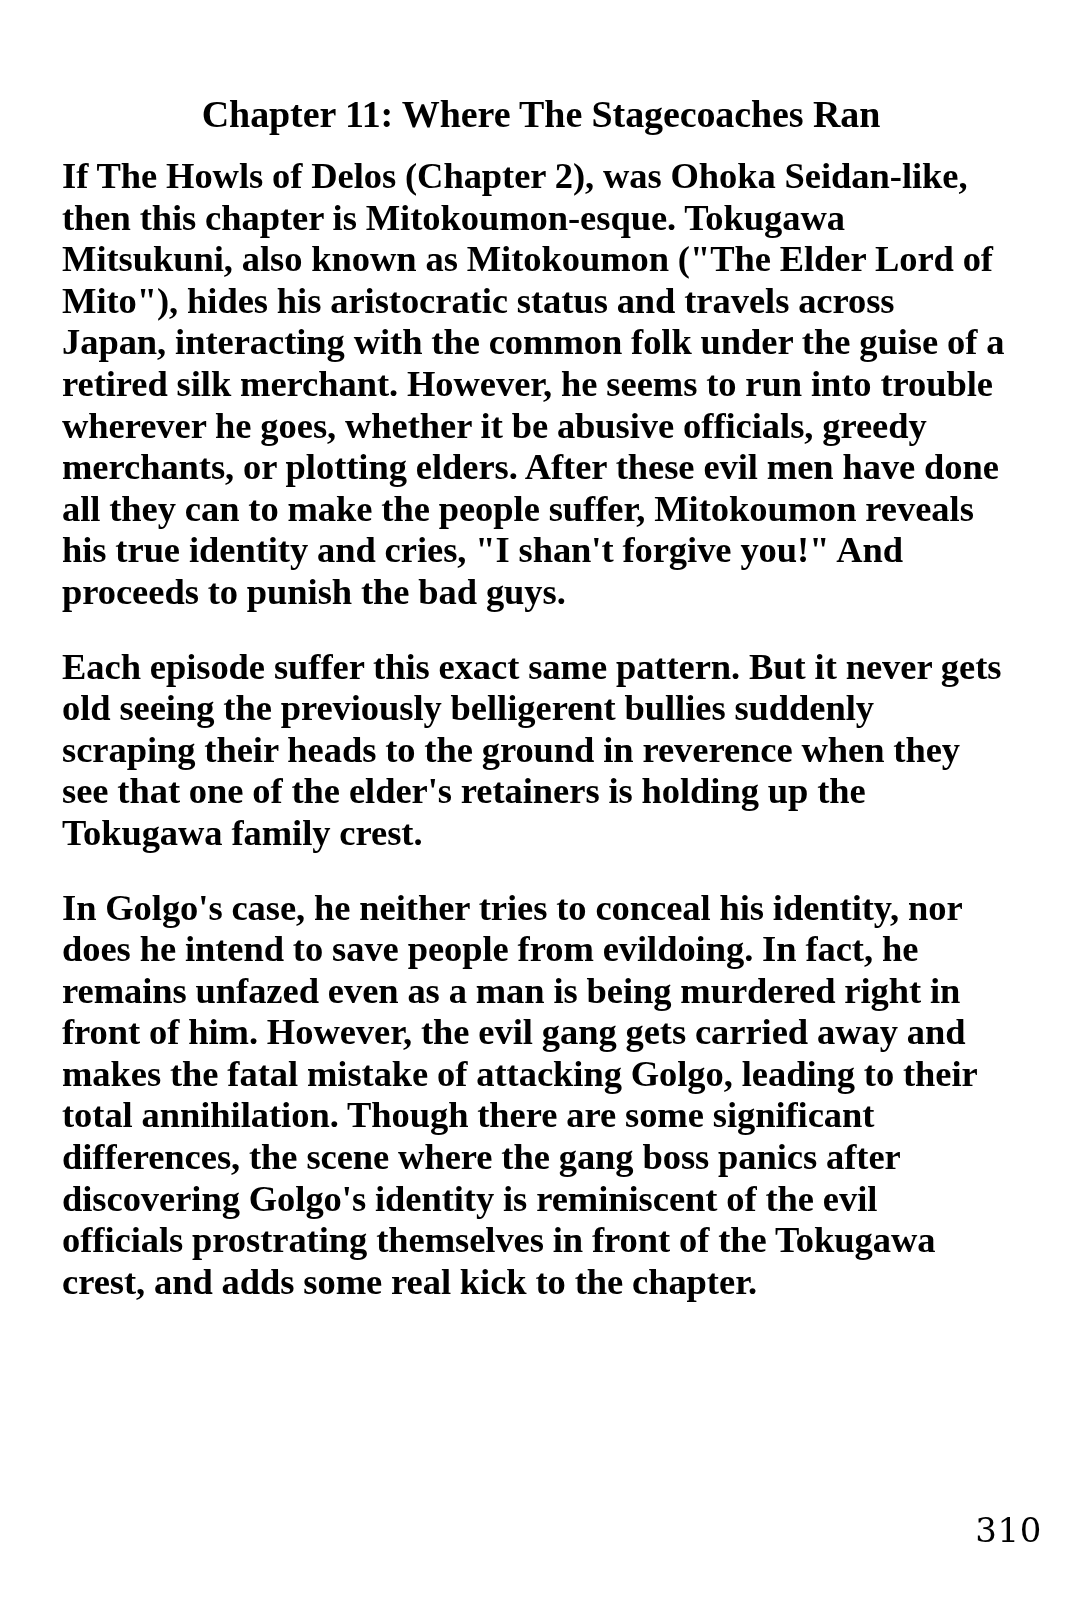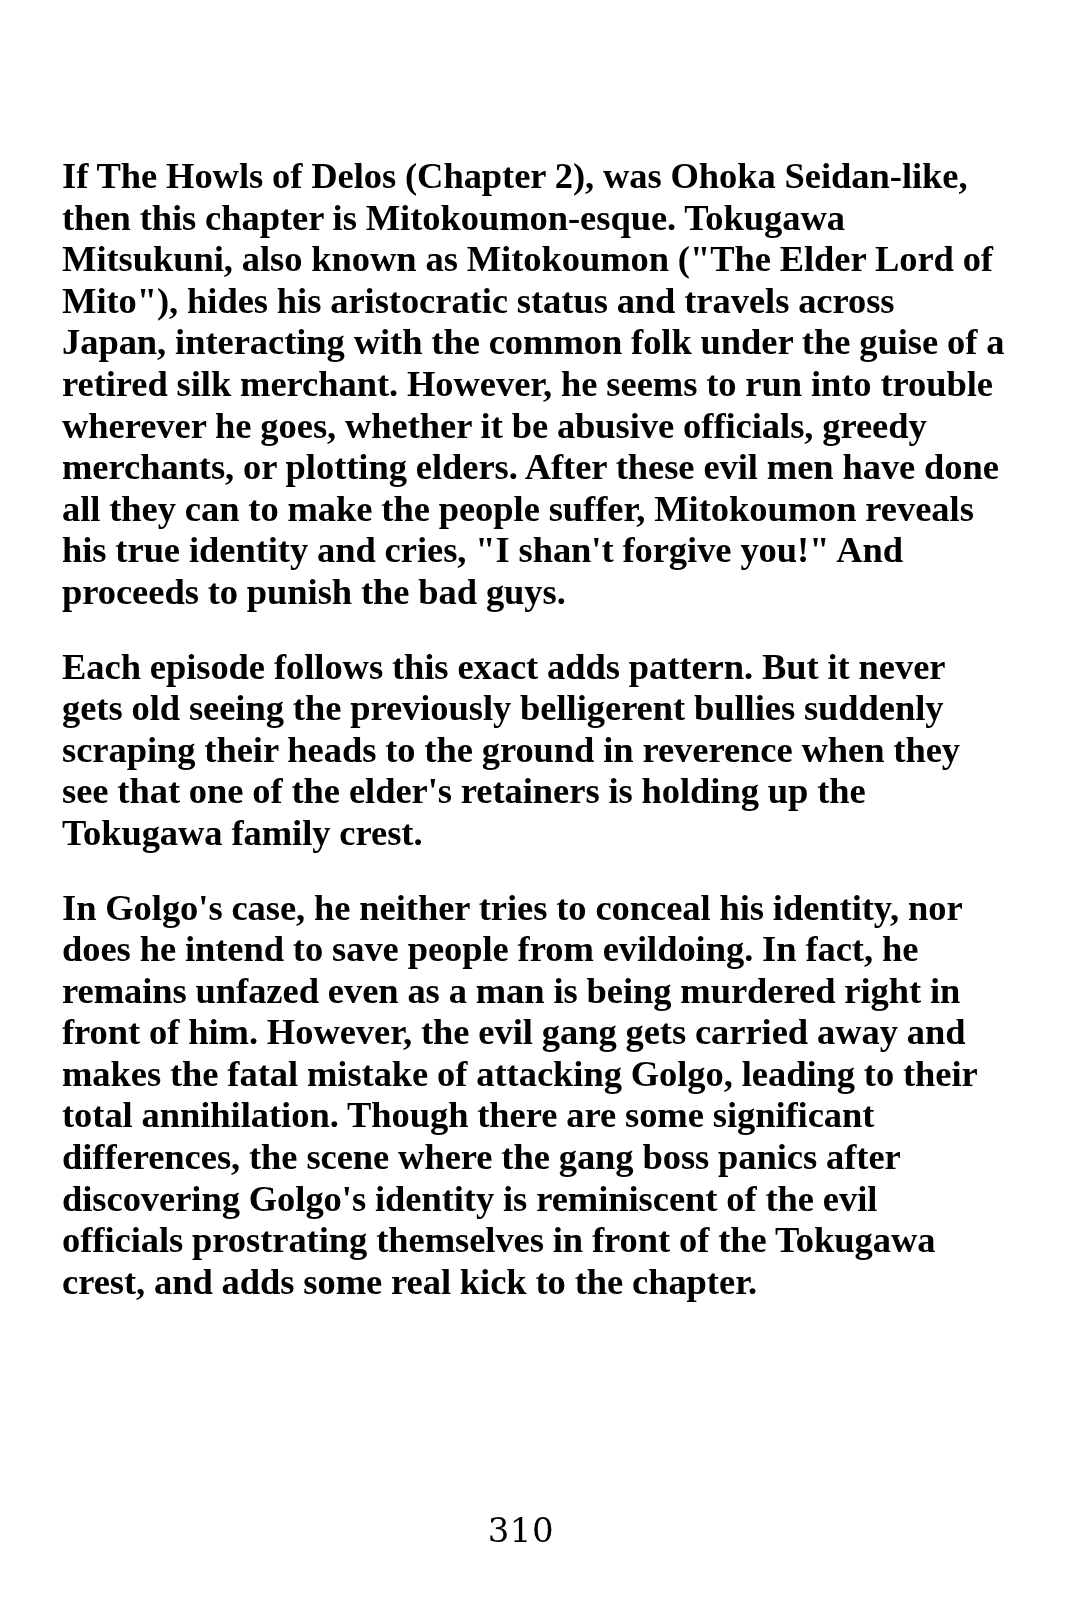--- a/index.html
+++ b/index.html
@@ -55,34 +55,35 @@
   }
   .body-para:last-child {
     margin-bottom: 4px;
   }
 
   .page-number {
     position: absolute;
     left: 0;
     top: 1513px;
     width: 1042px;
-    text-align: center;
+    text-align: right;
     font-size: 34px;
     font-family: "DejaVu Serif", "Liberation Serif", serif;
     letter-spacing: 0.6px;
     line-height: 1;
   }
 </style>
 </head>
 <body>
 
 <div class="page">
 
+  <h1 class="chapter-title">Chapter 11: Where The Stagecoaches Ran</h1>
 
   <div class="body-column">
     <p class="body-para">If The Howls of Delos (Chapter 2), was Ohoka Seidan-like, then this chapter is Mitokoumon-esque. Tokugawa Mitsukuni, also known as Mitokoumon ("The Elder Lord of Mito"), hides his aristocratic status and travels across Japan, interacting with the common folk under the guise of a retired silk merchant. However, he seems to run into trouble wherever he goes, whether it be abusive officials, greedy merchants, or plotting elders. After these evil men have done all they can to make the people suffer, Mitokoumon reveals his true identity and cries, "I shan't forgive you!" And proceeds to punish the bad guys.</p>
-    <p class="body-para">Each episode follows this exact adds pattern. But it never gets old seeing the previously belligerent bullies suddenly scraping their heads to the ground in reverence when they see that one of the elder's retainers is holding up the Tokugawa family crest.</p>
+    <p class="body-para">Each episode suffer this exact same pattern. But it never gets old seeing the previously belligerent bullies suddenly scraping their heads to the ground in reverence when they see that one of the elder's retainers is holding up the Tokugawa family crest.</p>
     <p class="body-para">In Golgo's case, he neither tries to conceal his identity, nor does he intend to save people from evildoing. In fact, he remains unfazed even as a man is being murdered right in front of him. However, the evil gang gets carried away and makes the fatal mistake of attacking Golgo, leading to their total annihilation. Though there are some significant differences, the scene where the gang boss panics after discovering Golgo's identity is reminiscent of the evil officials prostrating themselves in front of the Tokugawa crest, and adds some real kick to the chapter.</p>
   </div>
 
   <div class="page-number">310</div>
 
 </div>
 
 </body></html>

